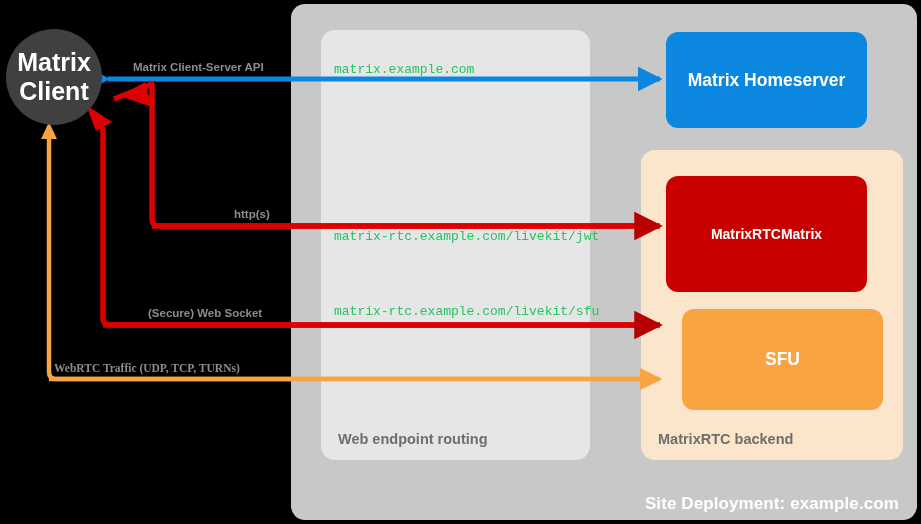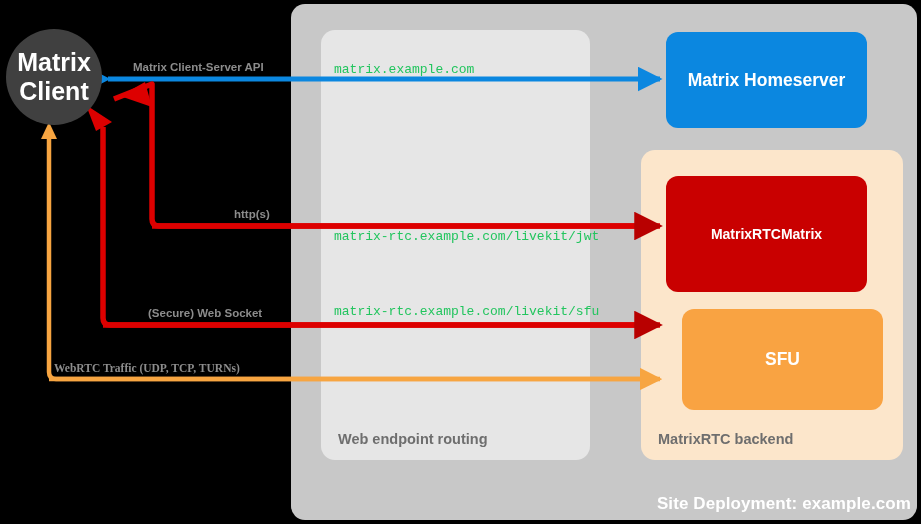--- a/index.html
+++ b/index.html
@@ -38,21 +38,21 @@
   #site-deployment {
     left: 291px;
     top: 4px;
     width: 626px;
     height: 516px;
     background: #c8c8c8;
     border-radius: 14px;
   }
   #site-deployment-label {
     position: absolute;
-    right: 10px;
+    right: 22px;
     bottom: 10px;
     color: #ffffff;
     font-size: 17px;
     font-weight: bold;
     letter-spacing: .1px;
   }
 
   
   #web-endpoint-routing {
     left: 321px;

